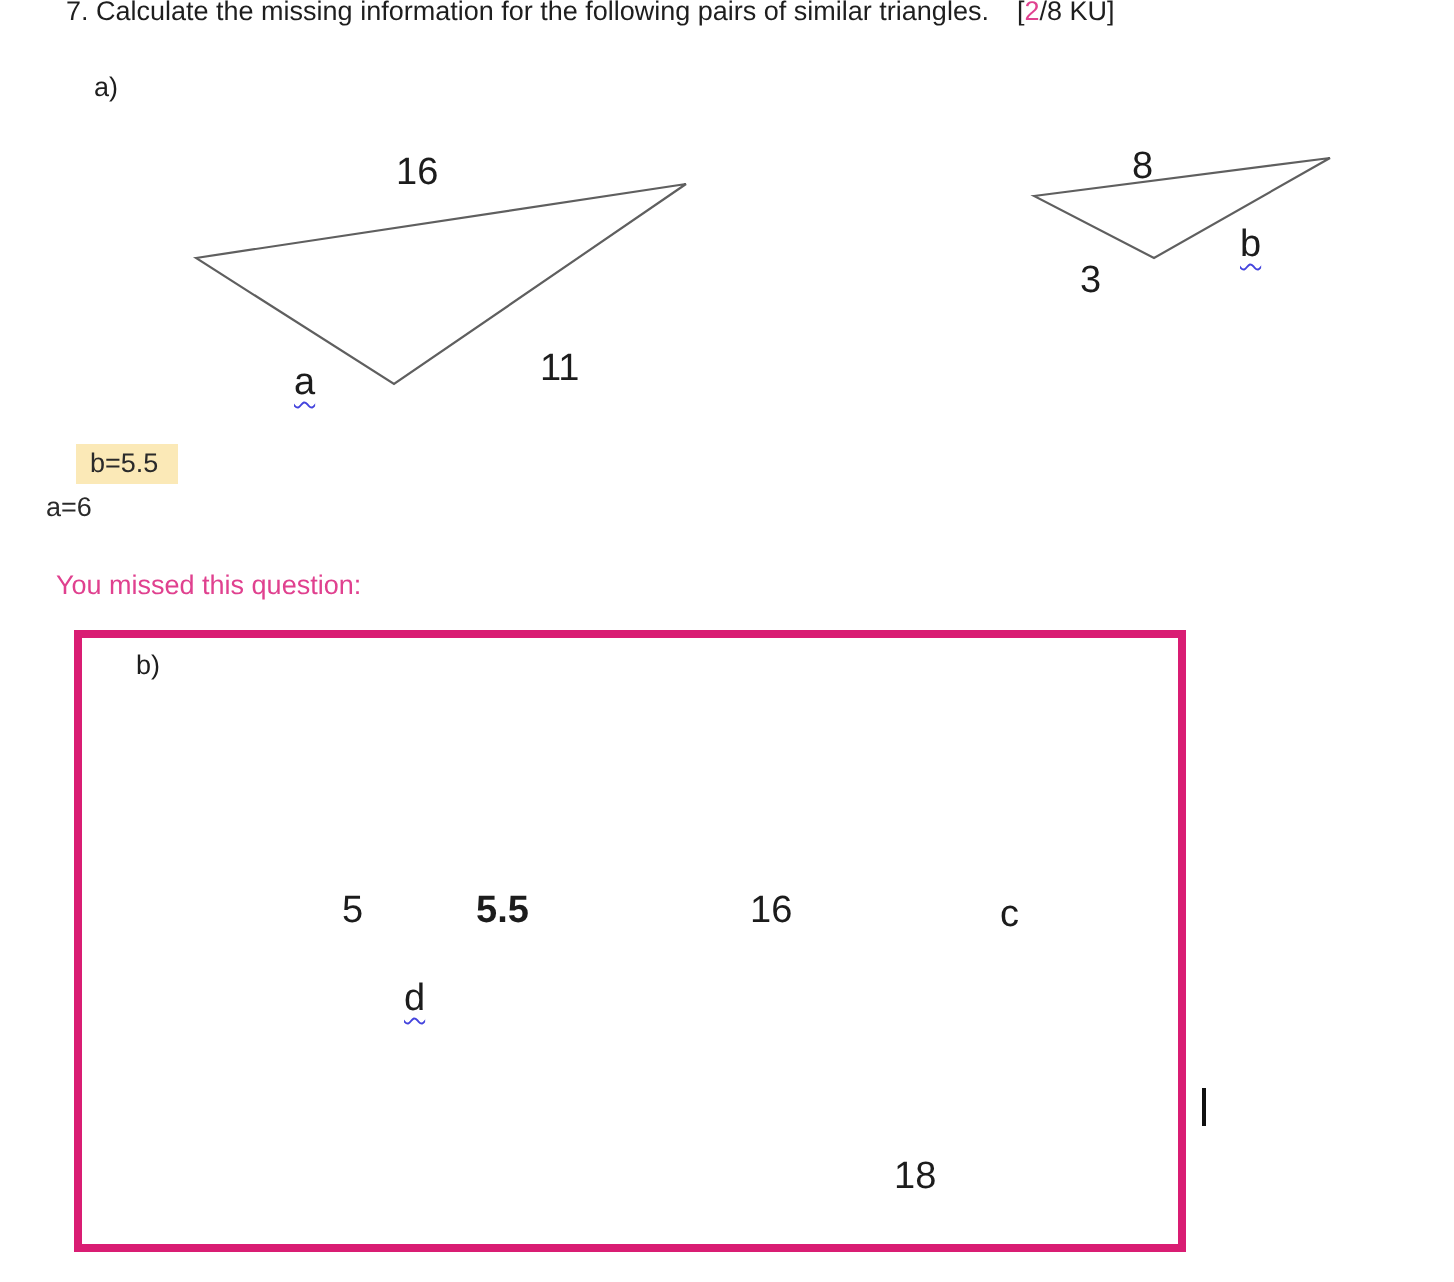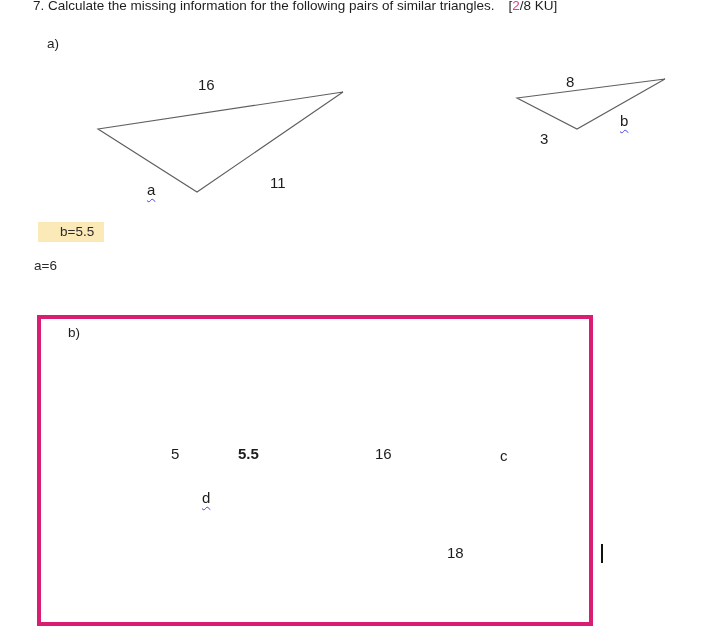--- a/index.html
+++ b/index.html
@@ -27,37 +27,37 @@
 
   
   #triangles-svg {
     position: absolute; left: 0; top: 0;
     width: 727px; height: 641px;
     pointer-events: none;
   }
   #triangles-svg polygon { fill: none; stroke: #5f5f5f; stroke-width: 1.1; }
 
   
-  .side-label { font-size: 15px; color: #1c1c1c; }
+  .side-label { font-size: 19px; color: #1c1c1c; }
   .squiggle {
     text-decoration-line: underline;
     text-decoration-style: wavy;
     text-decoration-color: #4444dd;
     text-decoration-thickness: 1px;
     text-underline-offset: 3px;
   }
 
   
   .answer-line { font-size: 13.5px; color: #2a2a2a; }
   #answer-line-1 {
     left: 38px; top: 222px;
     background: #fbe9b7;
-    padding: 2px 10px 3px 22px;
+    padding: 2px 10px 3px 7px;
   }
-  #answer-line-2 { left: 34px; top: 246px; margin-top: 12px; }
+  #answer-line-2 { left: 23px; top: 246px; }
 
   
   #missed-banner {
     left: 28px; top: 285px;
     font-size: 13.5px;
     color: #e0418f;
   }
 
   
   #missed-box {
@@ -98,28 +98,29 @@
   <div class="abs side-label" style="left:270px; top:174px;">11</div>
   <div class="abs side-label squiggle" style="left:147px; top:181px;">a</div>
 
   <div class="abs side-label" style="left:566px; top:73px;">8</div>
   <div class="abs side-label squiggle" style="left:620px; top:112px;">b</div>
   <div class="abs side-label" style="left:540px; top:130px;">3</div>
 
   <div class="abs answer-line" id="answer-line-1">b=5.5</div>
   <div class="abs answer-line" id="answer-line-2">a=6</div>
 
+  <div class="abs" id="missed-banner">You missed this question:</div>
 
   <div class="abs" id="missed-box"></div>
 
   <div class="abs part-label" id="part-b-label">b)</div>
 
   <div class="abs side-label" style="left:171px; top:445px;">5</div>
   <div class="abs side-label" style="left:238px; top:445px;font-weight:bold;">5.5</div>
   <div class="abs side-label squiggle" style="left:202px; top:489px;">d</div>
 
   <div class="abs side-label" style="left:375px; top:445px;">16</div>
   <div class="abs side-label" style="left:500px; top:447px;">c</div>
-  <div class="abs side-label" style="left:447px; top:544px;">18</div>
+  <div class="abs side-label" style="left:447px; top:578px;">18</div>
 
   <div class="abs" id="text-cursor"></div>
 
 </div>
 
 </body></html>

